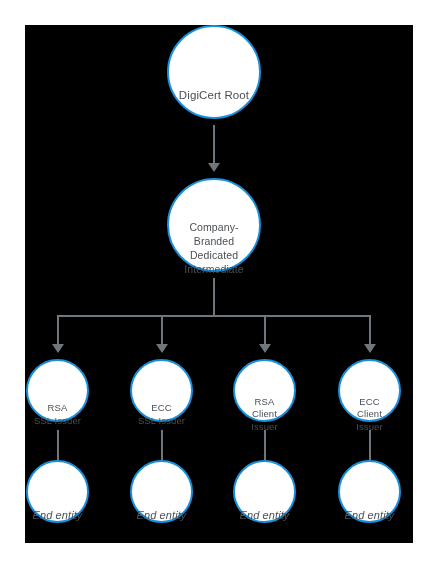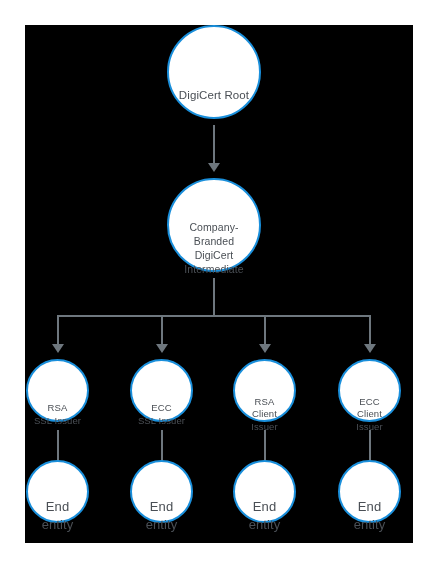--- a/index.html
+++ b/index.html
@@ -55,21 +55,22 @@
     font-size: 10.5px;
   }
   .node-issuer {
     top: 334px;
     width: 63px; height: 63px;
     font-size: 9.5px;
   }
   .node-end {
     top: 435px;
     width: 63px; height: 63px;
-    font-size: 13px;
+    font-size: 11px;
+    font-style: italic;
   }
   .col0 { left: 1px; }
   .col1 { left: 105px; }
   .col2 { left: 208px; }
   .col3 { left: 313px; }
 
   
   .conn {
     position: absolute;
     background: #6e777e;
@@ -93,21 +94,21 @@
     <div class="node node-root">
       <span class="label">DigiCert Root</span>
     </div>
 
     <div class="conn v-line" style="left:188px; top:100px; height:39px;"></div>
     <div class="arrow-head" style="left:183px; top:138px;"></div>
 
     <div class="node node-intermediate">
       <span class="label">Company-
 Branded
-DigiCert
+Dedicated
 Intermediate</span>
     </div>
 
     <div class="conn v-line" style="left:188px; top:253px; height:38px;"></div>
     <div class="conn h-line" style="left:32px; top:290px; width:313px;"></div>
 
     <div class="conn v-line" style="left:32px; top:290px; height:30px;"></div>
     <div class="arrow-head" style="left:27px; top:319px;"></div>
 
     <div class="conn v-line" style="left:136px; top:290px; height:30px;"></div>

